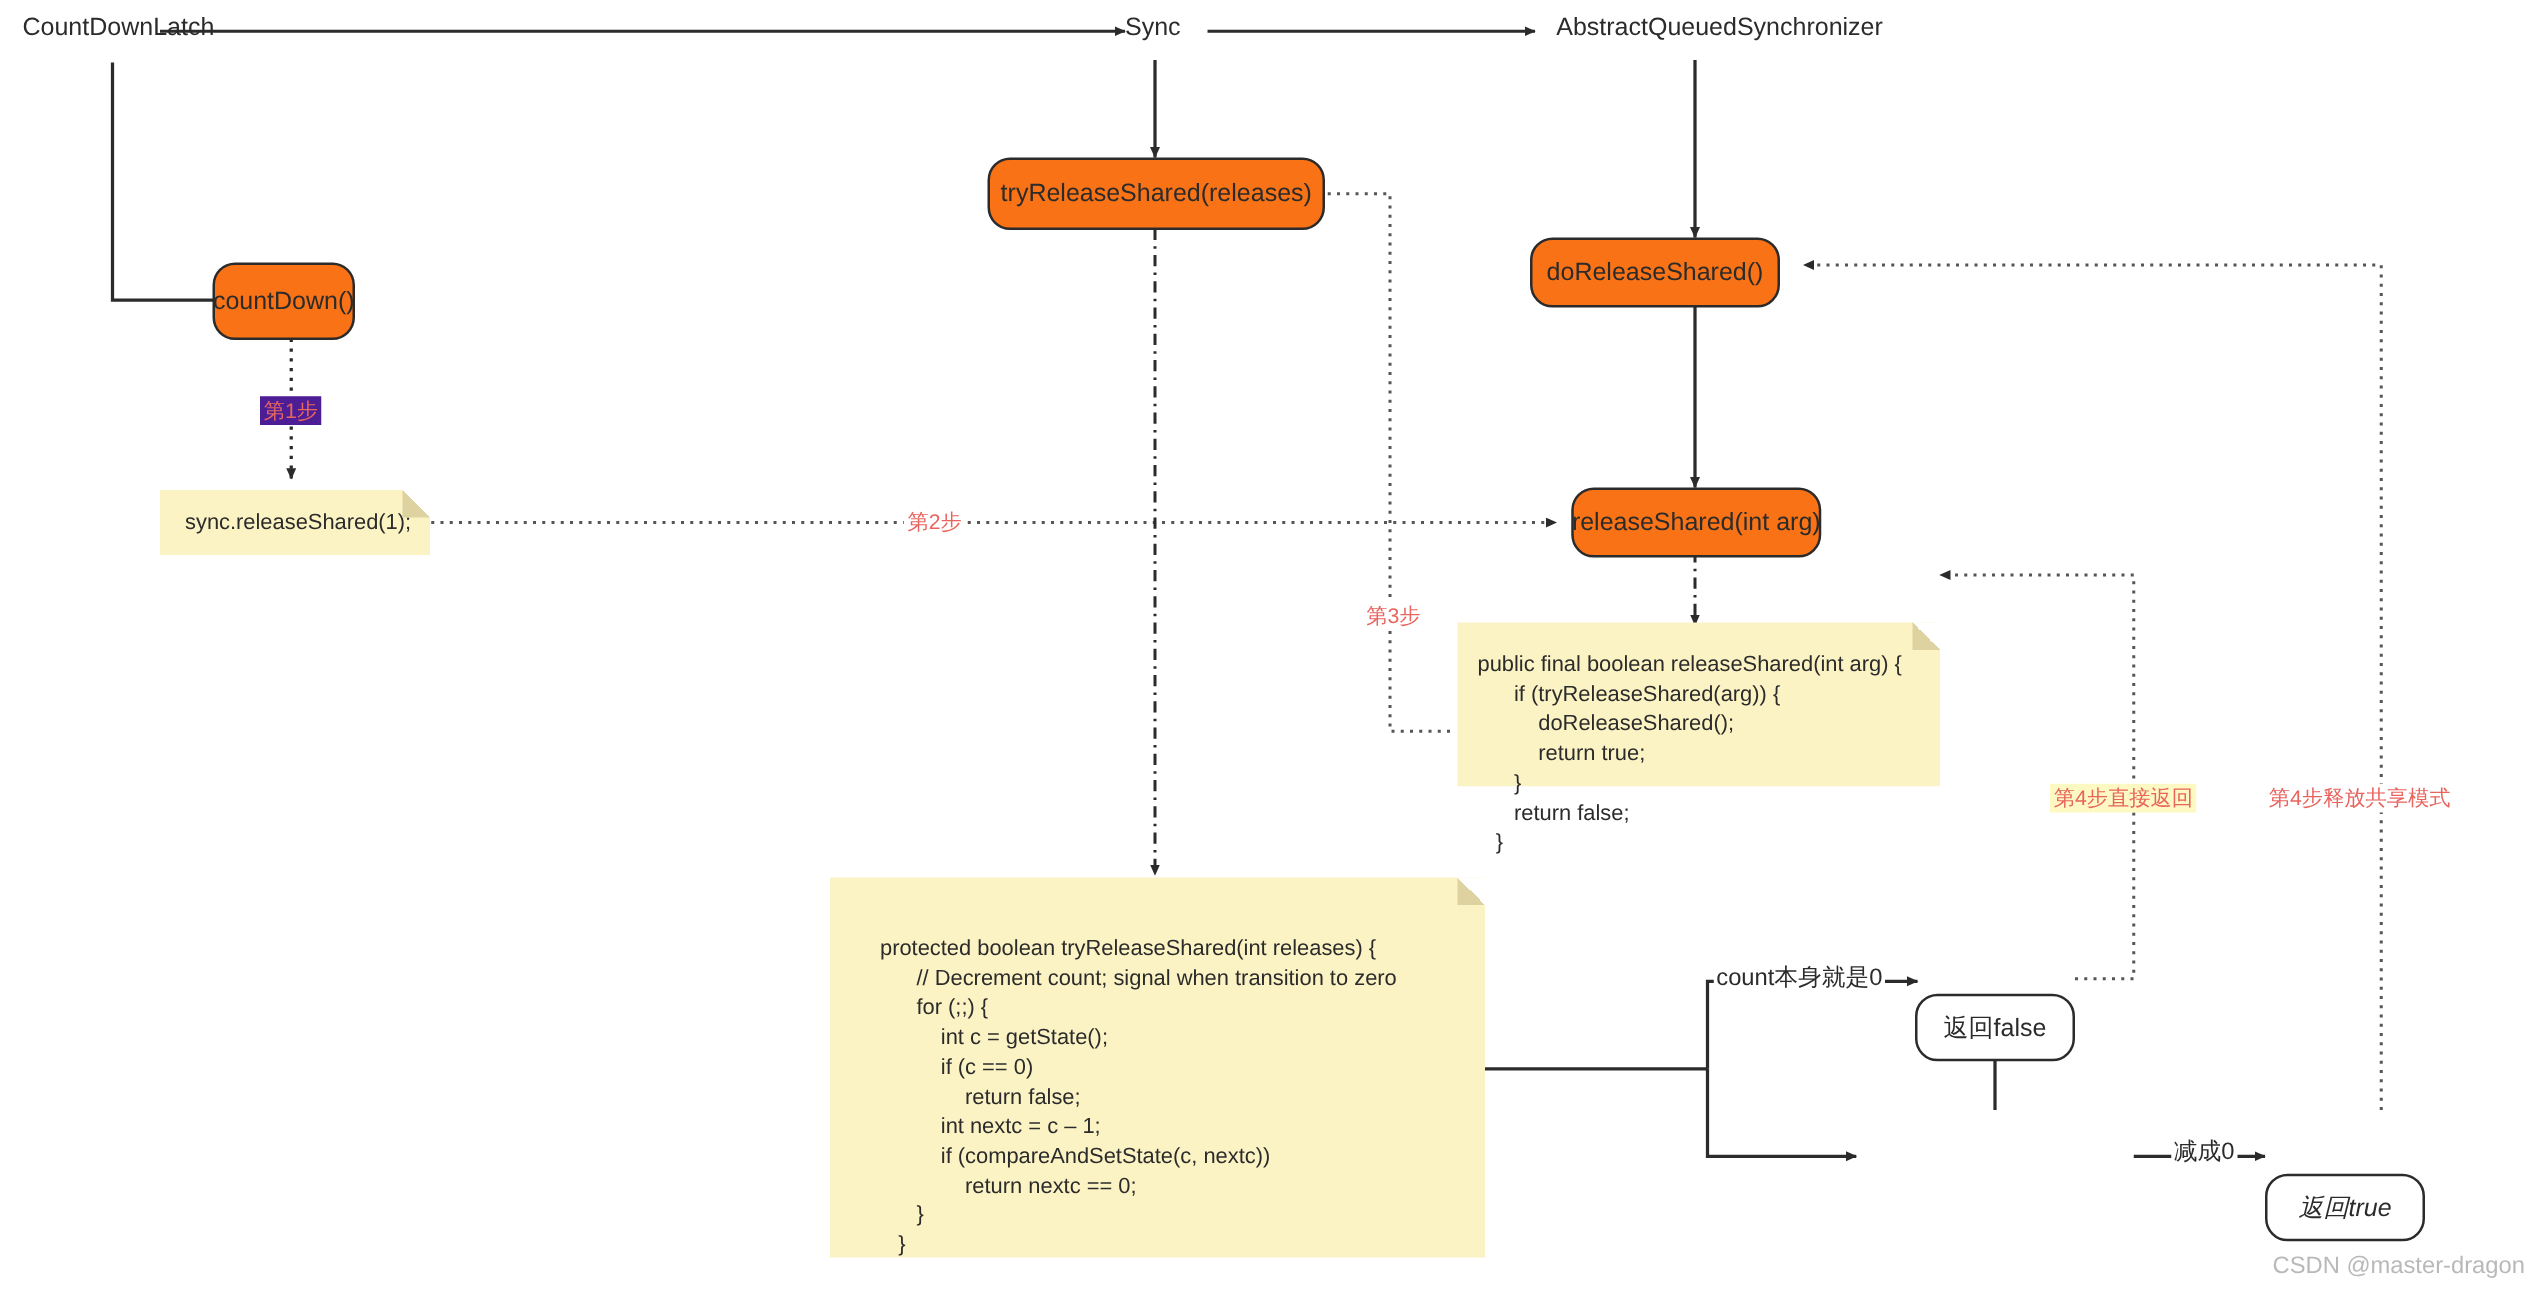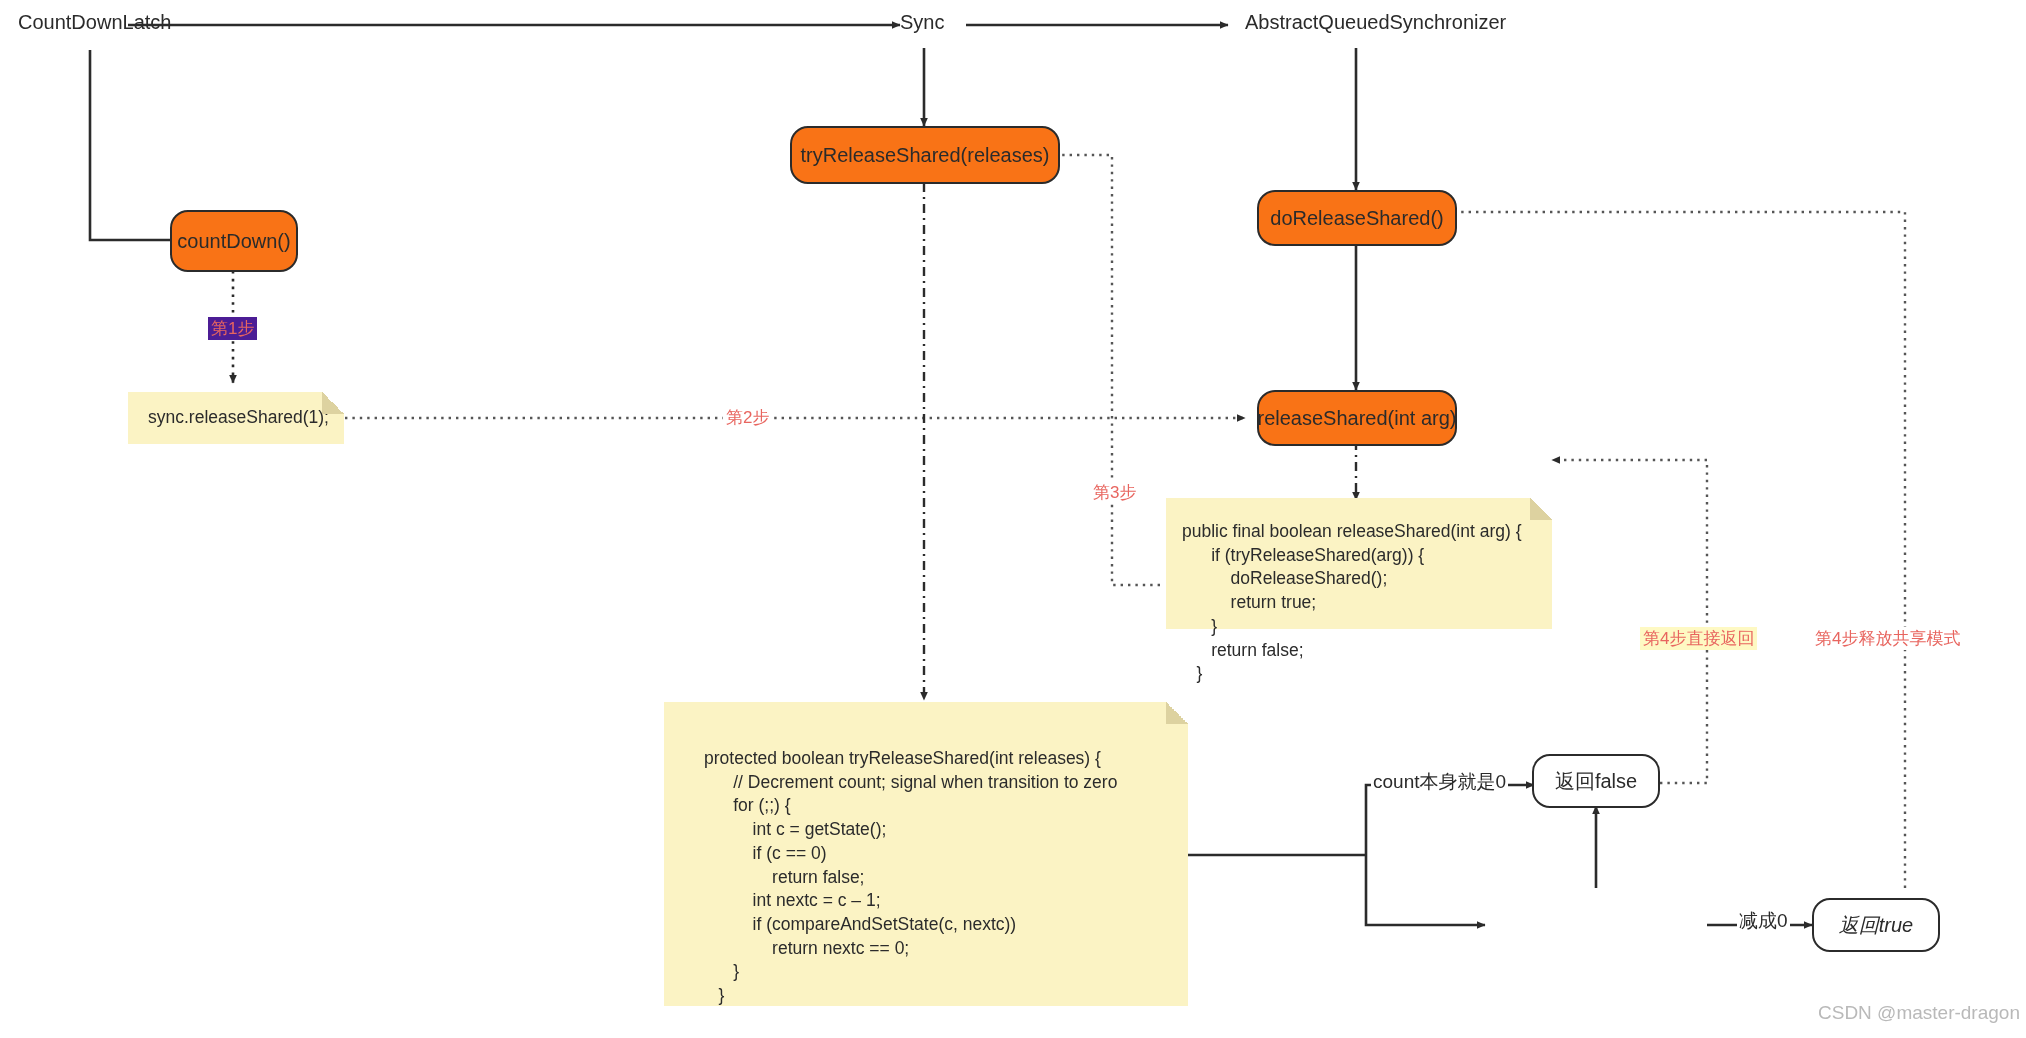--- a/index.html
+++ b/index.html
@@ -8,21 +8,21 @@
   #stage{position:relative;width:2026px;height:1038px;}
   svg#wires{position:absolute;left:0;top:0;width:2026px;height:1038px;}
 
   .lbl{position:absolute;white-space:nowrap;}
   .class-title{font-size:20px;color:#2b2b2b;}
 
   .rrect{position:absolute;box-sizing:border-box;
          background:#f97316;border:2.5px solid #2b2b2b;border-radius:18px;
          display:flex;align-items:center;justify-content:center;
          font-size:20px;color:#2b2b2b;white-space:nowrap;}
-  .rrect.plain{background:#ffffff;}
+  .rrect.plain{background:#ffffff;margin-top:41px;}
 
   .note{position:absolute;box-sizing:border-box;background:#fbf3c4;
         font-size:17.5px;color:#2b2b2b;line-height:1.355;}
   .note .fold{position:absolute;right:0;top:0;width:22px;height:22px;
         background:linear-gradient(225deg,#ffffff 0 50%,#ddd2a0 50% 100%);}
   .note pre{margin:0;padding:0;font-family:"Liberation Sans","DejaVu Sans",sans-serif;
         font-size:17.5px;line-height:1.355;white-space:pre;}
   .note .one{padding:14px 0 0 20px;}
 
   .edge-lbl{position:absolute;white-space:nowrap;font-size:17px;color:#e8655f;}
@@ -113,25 +113,25 @@
 
     <g>
       <path d="M1905,888 L1905,212 L1443,212" fill="none" stroke="#555555" stroke-width="2.4" stroke-dasharray="2.4 5" marker-end="url(#ahd)"></path>
     </g>
   </svg>
 
   <div class="lbl class-title" style="left:18px;top:11px;">CountDownLatch</div>
   <div class="lbl class-title" style="left:900px;top:11px;">Sync</div>
   <div class="lbl class-title" style="left:1245px;top:11px;">AbstractQueuedSynchronizer</div>
 
-  <div class="rrect" style="left:170px;top:210px;width:128px;height:62px;">countDown()</div>
+  <div class="rrect" style="left:170px;top:210px;width:114px;height:62px;">countDown()</div>
 
   <div class="rrect" style="left:790px;top:126px;width:270px;height:58px;">tryReleaseShared(releases)</div>
 
-  <div class="rrect" style="left:1257px;top:190px;width:200px;height:56px;">doReleaseShared()</div>
+  <div class="rrect" style="left:1224px;top:190px;width:200px;height:56px;">doReleaseShared()</div>
 
   <div class="rrect" style="left:1257px;top:390px;width:200px;height:56px;">releaseShared(int arg)</div>
 
   <div class="rrect plain" style="left:1532px;top:754px;width:128px;height:54px;">返回false</div>
 
   <div class="rrect plain" style="left:1812px;top:898px;width:128px;height:54px;font-style:italic;">返回true</div>
 
 
   <div class="note" style="left:128px;top:392px;width:216px;height:52px;">
     <span class="fold"></span>

